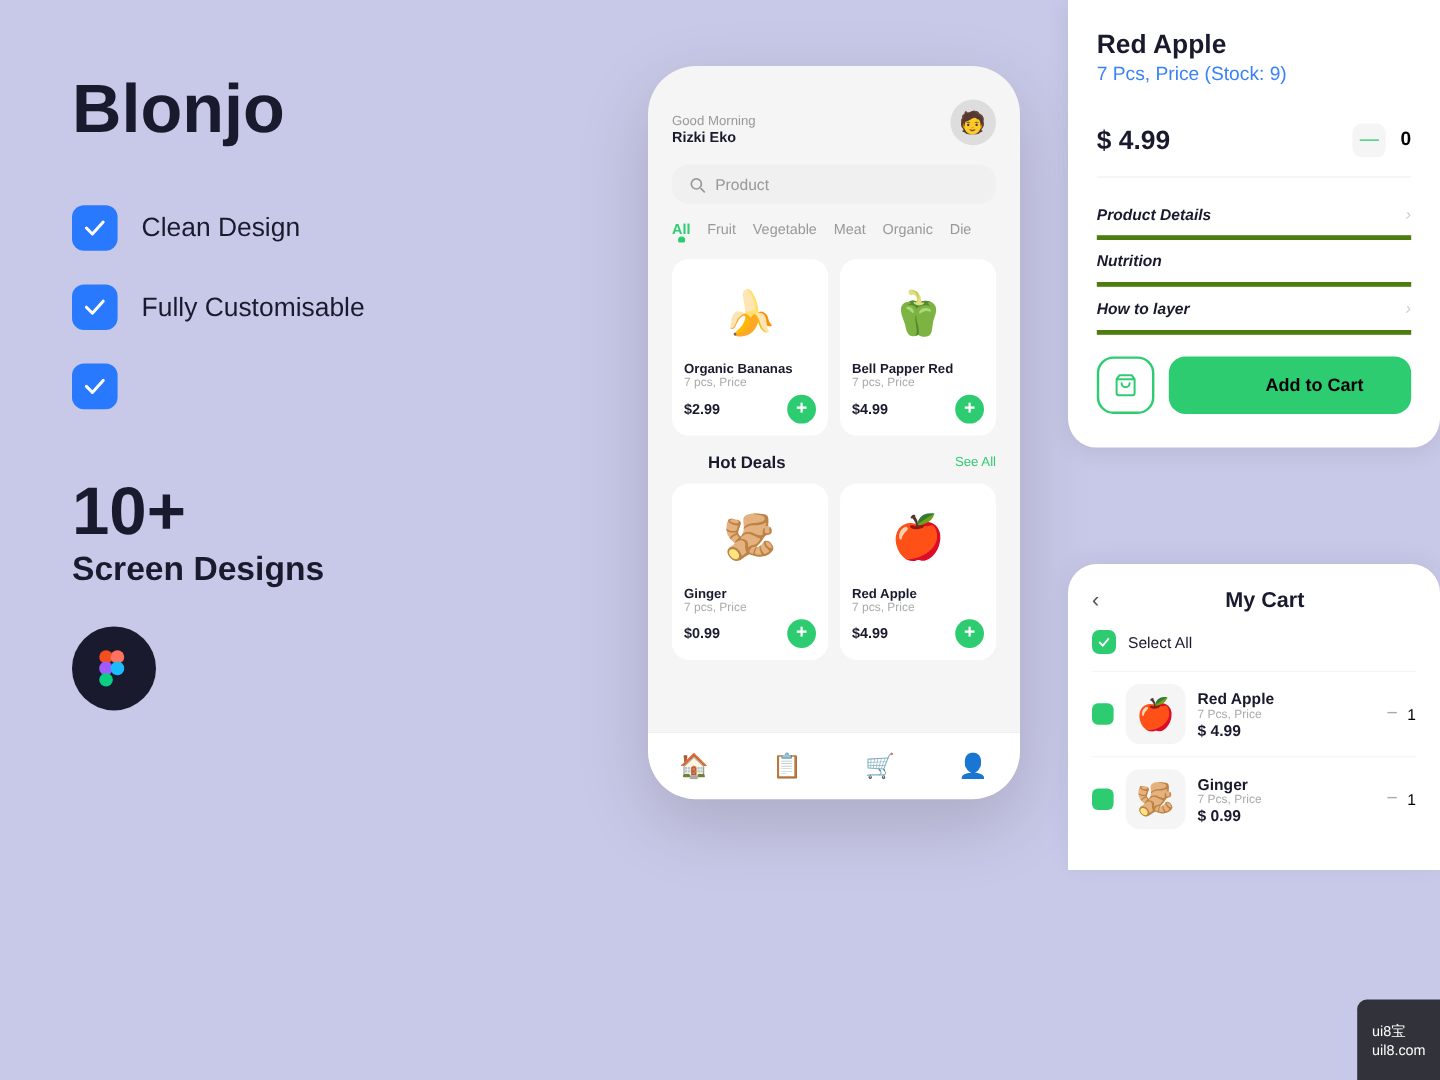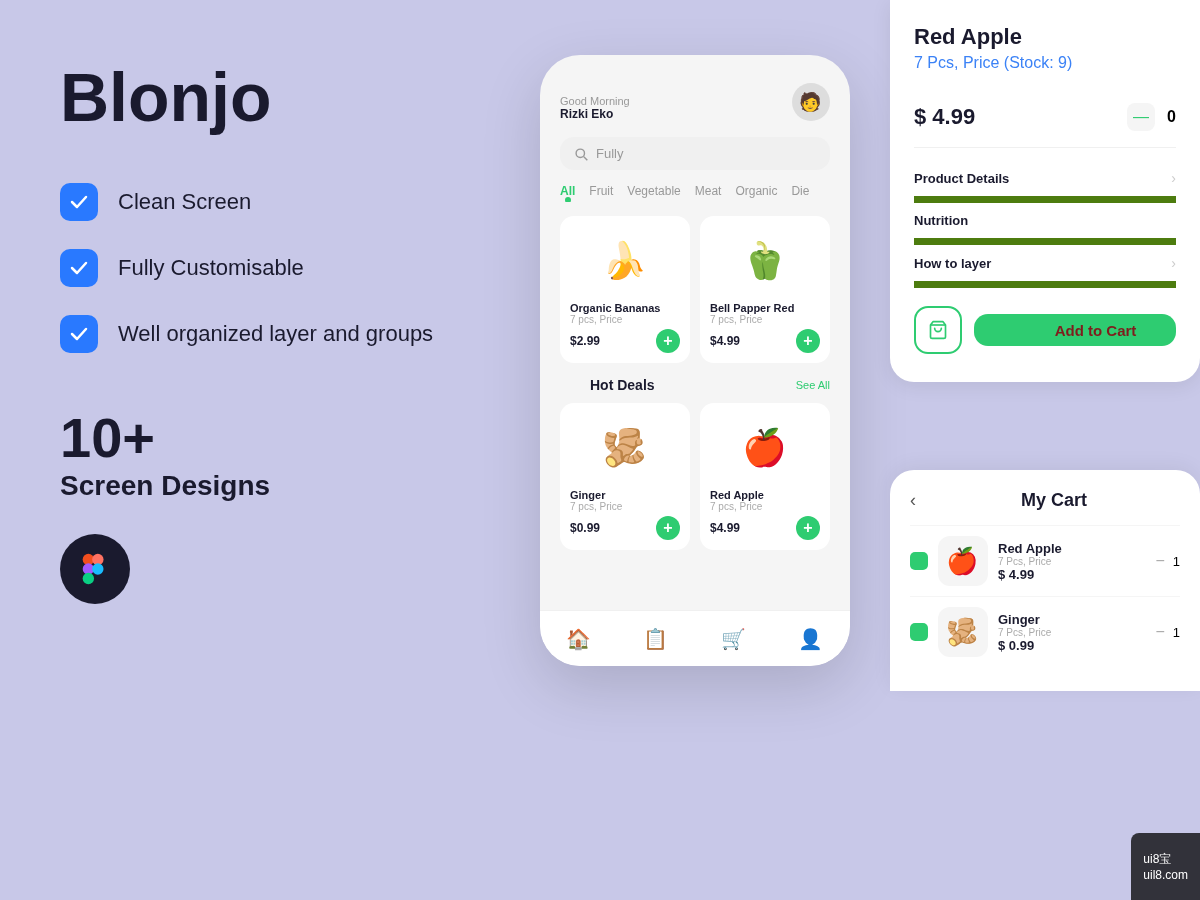--- a/index.html
+++ b/index.html
@@ -15,21 +15,21 @@
     
     .left-section {
       position: absolute;
       left: 0; top: 0;
       width: 560px;
       height: 900px;
       padding: 60px 60px;
     }
 
     .brand-title {
-      font-size: 68px;
+      font-size: 57px;
       font-weight: 800;
       color: #1a1a2e;
       margin-bottom: 48px;
       line-height: 1.1;
     }
 
     .feature-list {
       display: flex;
       flex-direction: column;
       gap: 28px;
@@ -357,21 +357,22 @@
       height: 1px;
       background: #f0f0f0;
       margin-bottom: 12px;
     }
 
     .detail-row {
       display: flex;
       justify-content: space-between;
       align-items: center;
       padding: 10px 0;
-      border-bottom: 7px solid #4d7c0f;
+      border-bottom: 4px solid #4d7c0f;
+      font-style: italic;
     }
 
     .detail-row-label {
       font-size: 13px;
       font-weight: 600;
       color: #1a1a2e;
     }
 
     .detail-row-arrow {
       color: #ccc;
@@ -394,23 +395,23 @@
       align-items: center;
       justify-content: center;
       color: #2ecc71;
       font-size: 20px;
       cursor: pointer;
     }
 
     .add-to-cart-btn {
       flex: 1;
       background: #2ecc71;
-      color: #7f1d1d;
+      color: #000000;
       border-radius: 14px;
-      height: 32px;
+      height: 48px;
       display: flex;
       align-items: center;
       justify-content: center;
       font-size: 15px;
       font-weight: 600;
       cursor: pointer;
       padding-left: 41px;
     }
 
     
@@ -550,37 +551,36 @@
 <div class="left-section">
   <div class="brand-title">Blonjo</div>
 
   <div class="feature-list">
     <div class="feature-item">
       <div class="check-box">
         <svg viewBox="0 0 20 20" fill="none">
           <polyline points="3,10 8,15 17,5" stroke="white" stroke-width="2.5" stroke-linecap="round" stroke-linejoin="round"></polyline>
         </svg>
       </div>
-      <span class="feature-text">Clean Screen</span>
+      <span class="feature-text">Clean Design</span>
     </div>
     <div class="feature-item">
       <div class="check-box">
         <svg viewBox="0 0 20 20" fill="none">
           <polyline points="3,10 8,15 17,5" stroke="white" stroke-width="2.5" stroke-linecap="round" stroke-linejoin="round"></polyline>
         </svg>
       </div>
       <span class="feature-text">Fully Customisable</span>
     </div>
     <div class="feature-item">
       <div class="check-box">
         <svg viewBox="0 0 20 20" fill="none">
           <polyline points="3,10 8,15 17,5" stroke="white" stroke-width="2.5" stroke-linecap="round" stroke-linejoin="round"></polyline>
         </svg>
       </div>
-      <span class="feature-text">Well organized layer and groups</span>
     </div>
   </div>
 
   <div class="count-section">
     <div class="count-number">10+</div>
     <div class="count-label">Screen Designs</div>
   </div>
 
   <div class="figma-icon">
     <svg width="36" height="36" viewBox="0 0 38 38">
@@ -602,21 +602,21 @@
         <div class="user-name">Rizki Eko</div>
       </div>
       <div class="avatar">🧑</div>
     </div>
 
     <div class="search-bar">
       <svg width="14" height="14" viewBox="0 0 20 20">
         <circle cx="9" cy="9" r="6" stroke="#999" stroke-width="2" fill="none"></circle>
         <line x1="14" y1="14" x2="19" y2="19" stroke="#999" stroke-width="2"></line>
       </svg>
-      <span>Fully</span>
+      <span>Product</span>
     </div>
 
     <div class="category-tabs">
       <span class="cat-tab active">All</span>
       <span class="cat-tab">Fruit</span>
       <span class="cat-tab">Vegetable</span>
       <span class="cat-tab">Meat</span>
       <span class="cat-tab">Organic</span>
       <span class="cat-tab">Die</span>
     </div>
@@ -714,20 +714,28 @@
     <div class="add-to-cart-btn">Add to Cart</div>
   </div>
 </div>
 
 <div class="my-cart-panel">
   <div class="cart-header">
     <span class="cart-back">‹</span>
     <span class="cart-title">My Cart</span>
   </div>
 
+  <div class="select-all-row">
+    <div class="green-checkbox">
+      <svg width="12" height="12" viewBox="0 0 12 12">
+        <polyline points="2,6 5,9 10,3" stroke="white" stroke-width="1.5" fill="none"></polyline>
+      </svg>
+    </div>
+    <span class="select-all-text">Select All</span>
+  </div>
 
   <div class="cart-item">
     <div class="cart-item-checkbox"></div>
     <div class="cart-item-img">🍎</div>
     <div class="cart-item-info">
       <div class="cart-item-name">Red Apple</div>
       <div class="cart-item-sub">7 Pcs, Price</div>
       <div class="cart-item-price">$ 4.99</div>
     </div>
     <div class="cart-item-qty">

